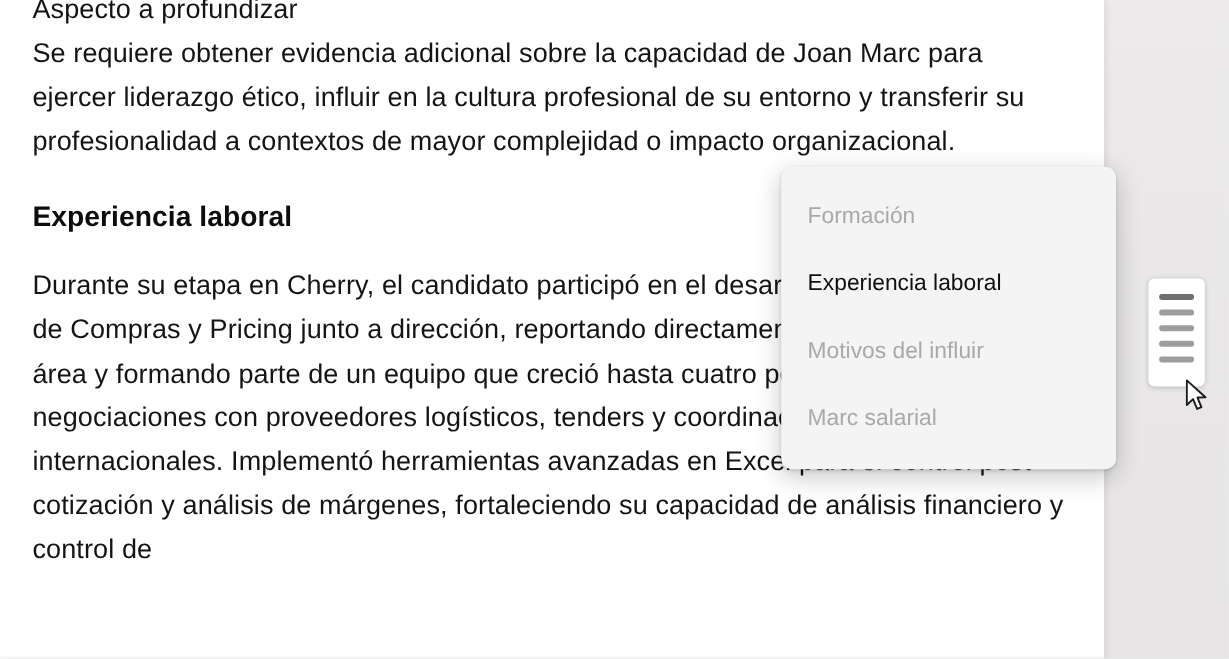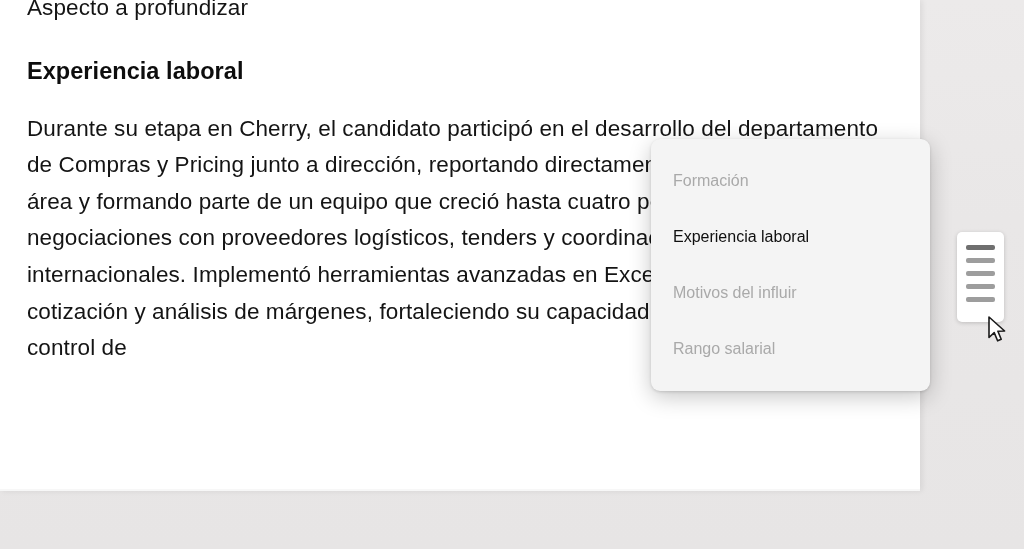--- a/index.html
+++ b/index.html
@@ -26,21 +26,21 @@
     position: absolute;
     inset: 0;
     background:
       linear-gradient(180deg, #eceaea 0%, #e9e7e7 40%, #e7e5e5 100%);
   }
   #doc-surface {
     position: absolute;
     left: 0;
     top: 0;
     width: 920px;
-    height: 491px;
+    height: 549px;
     background: #ffffff;
     box-shadow: 2px 0 6px rgba(0,0,0,0.08);
     overflow: hidden;
   }
   #doc-content {
     position: absolute;
     left: 27px;
     top: -10px;
     width: 860px;
     color: #151515;
@@ -71,21 +71,21 @@
     left: 651px;
     top: 139px;
     width: 279px;
     background: #f4f4f4;
     border-radius: 9px;
     box-shadow: 0 6px 22px rgba(0,0,0,0.22), 0 1px 3px rgba(0,0,0,0.14);
     padding: 14px 0 14px 0;
     box-sizing: border-box;
   }
   .menu-item {
-    font-size: 16px;
+    font-size: 19px;
     line-height: 28px;
     padding: 14px 0 14px 22px;
     color: #111111;
     white-space: nowrap;
     cursor: default;
     user-select: none;
   }
   .menu-item.disabled {
     color: #a9a9a9;
   }
@@ -138,31 +138,32 @@
 </style>
 </head>
 <body>
 
 <div id="screen">
   <div id="page-backdrop"></div>
 
   <div id="doc-surface">
     <div id="doc-content">
       <p class="para clipped-top">Aspecto a profundizar</p>
+      <p class="para">Se requiere obtener evidencia adicional sobre la capacidad de Joan Marc para ejercer liderazgo ético, influir en la cultura profesional de su entorno y transferir su profesionalidad a contextos de mayor complejidad o impacto organizacional.</p>
       <h2 class="heading">Experiencia laboral</h2>
       <p class="para">Durante su etapa en Cherry, el candidato participó en el desarrollo del departamento de Compras y Pricing junto a dirección, reportando directamente a la directora del área y formando parte de un equipo que creció hasta cuatro personas. Gestionó negociaciones con proveedores logísticos, tenders y coordinación con agentes internacionales. Implementó herramientas avanzadas en Excel para el control post-cotización y análisis de márgenes, fortaleciendo su capacidad de análisis financiero y control de</p>
     </div>
     <div id="bottom-edge"></div>
   </div>
 
   <div id="menu">
     <div class="menu-item disabled">Formación</div>
     <div class="menu-item active">Experiencia laboral</div>
     <div class="menu-item disabled">Motivos del influir</div>
-    <div class="menu-item disabled">Rango salarial</div>
+    <div class="menu-item disabled">Marc salarial</div>
   </div>
 
   <div id="grip">
     <div class="bar b1"></div>
     <div class="bar b2"></div>
     <div class="bar b3"></div>
     <div class="bar b4"></div>
     <div class="bar b5"></div>
   </div>
 

